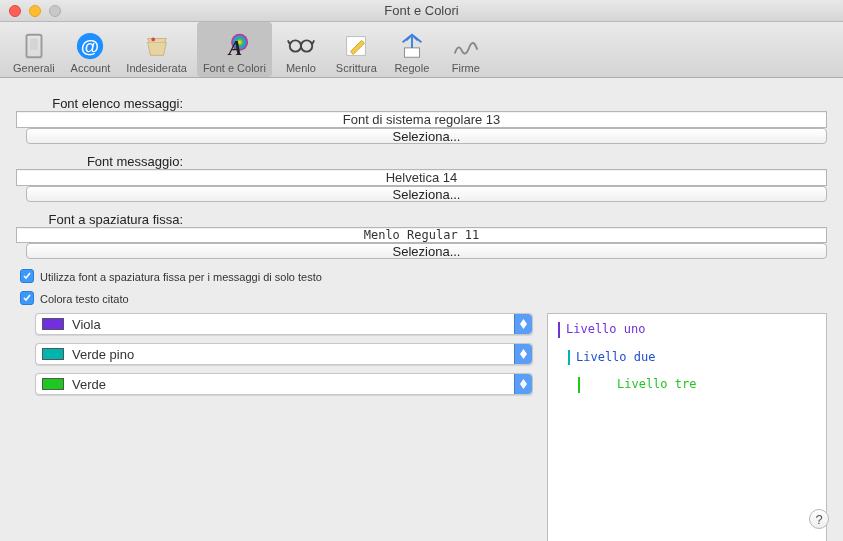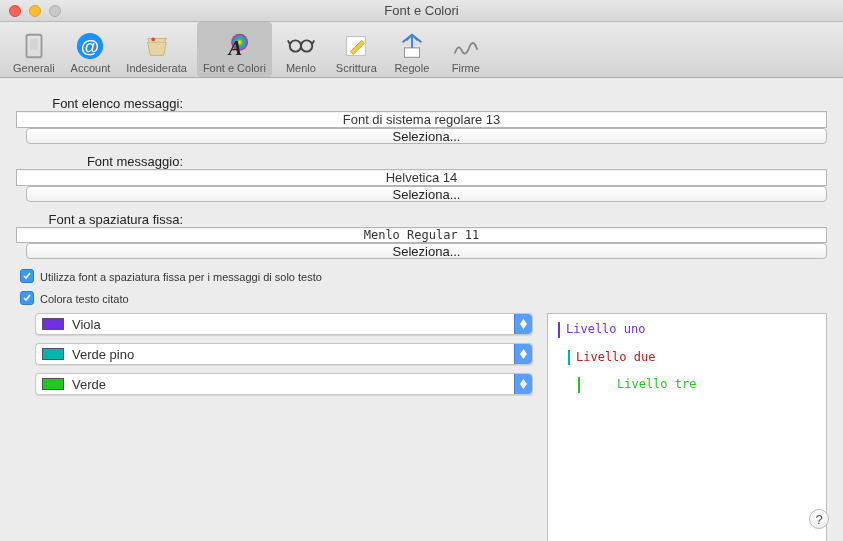--- a/index.html
+++ b/index.html
@@ -361,21 +361,21 @@
                 <path d="M0 5 L3.5 0 L7 5 Z" fill="#fff"></path>
               </svg>
               <svg viewBox="0 0 7 5">
                 <path d="M0 0 L3.5 5 L7 0 Z" fill="#fff"></path>
               </svg>
             </div>
           </div>
         </div>
       <div class="preview" id="preview-box">
           <div class="quote-line" style="color: rgb(112, 48, 224); border-left-color: rgb(112, 48, 224); margin-left: 0px;">Livello uno</div>
-          <div class="quote-line" style="color: #b91c1c; border-left-color: rgb(0, 181, 173); margin-left: 10px;">Livello due</div>
+          <div class="quote-line" style="color: #1d4ed8; border-left-color: rgb(0, 181, 173); margin-left: 10px;">Livello due</div>
           <div class="quote-line" style="color: rgb(31, 199, 31); border-left-color: rgb(31, 199, 31); margin-left: 20px; padding-left: 37px;">Livello tre</div>
         </div>
     </div>
 
   </div>
 
   <div class="help-btn">?</div>
 
 </div>
 

